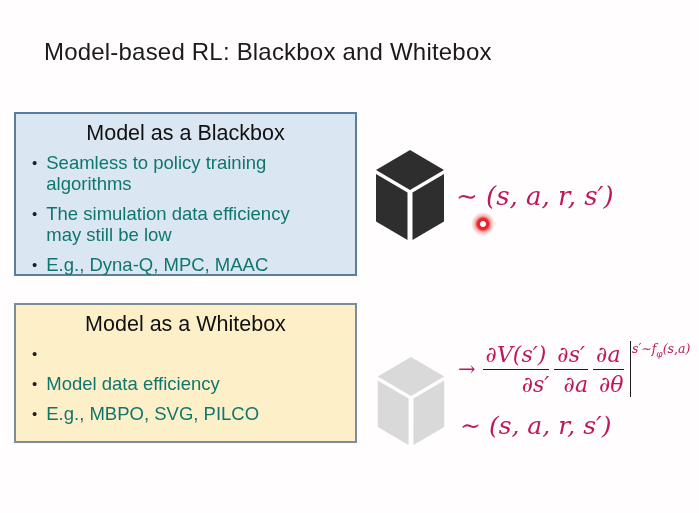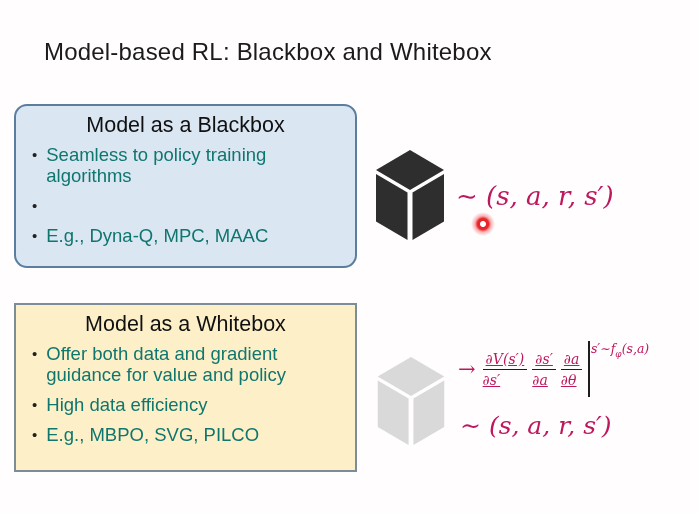--- a/index.html
+++ b/index.html
@@ -20,22 +20,22 @@
     color: #1b1b1b;
     white-space: nowrap;
   }
   .panel {
     position: absolute;
     left: 14px;
     width: 343px;
     border: 2px solid #5b7e9e;
     padding: 7px 10px 6px 10px;
   }
-  .panel-blackbox { top: 104px; height: 164px; border-radius: 13px; }
-  .panel-whitebox { top: 303px; height: 169px; }
+  .panel-blackbox { top: 112px; height: 164px; }
+  .panel-whitebox { top: 303px; height: 140px; }
   .panel-header {
     text-align: center;
     font-size: 21.5px;
     color: #101010;
     margin-bottom: 6px;
   }
   .bullet-list { display: flex; flex-direction: column; gap: 9px; }
   .bullet-item { display: flex; align-items: flex-start; }
   .bullet-marker {
     font-size: 15px;
@@ -79,25 +79,24 @@
     align-items: center;
     height: 58px;
   }
   .grad-arrow {
     font-size: 21px;
     font-style: normal;
     margin-right: 7px;
   }
   .frac {
     display: inline-block;
-    text-align: left;
-    font-size: 14px;
+    text-align: right;
+    font-size: 22px;
     margin-right: 5px;
     white-space: nowrap;
-    text-decoration: underline;
   }
   .frac .num {
     display: block;
     border-bottom: 1.4px solid #1d1d1d;
     padding: 0 3px 2px 3px;
   }
   .frac .den { display: block; padding-top: 2px; }
   .evalbar {
     display: inline-flex;
     align-items: flex-start;
@@ -126,39 +125,39 @@
 <div class="panel panel-blackbox" style="background: rgb(219, 230, 243); border-color: rgb(91, 126, 158);">
   <div class="panel-header">Model as a Blackbox</div>
   <div class="bullet-list">
     <div class="bullet-item">
       <span class="bullet-marker">•</span>
       <span class="bullet-text">Seamless to policy training
 algorithms</span>
     </div>
     <div class="bullet-item">
       <span class="bullet-marker">•</span>
+      <span class="bullet-text">The simulation data efficiency
+may still be low</span>
     </div>
     <div class="bullet-item">
       <span class="bullet-marker">•</span>
       <span class="bullet-text">E.g., Dyna-Q, MPC, MAAC</span>
     </div>
   </div>
 </div>
 
 <div class="panel panel-whitebox" style="background: rgb(253, 240, 201); border-color: rgb(125, 140, 153);">
   <div class="panel-header">Model as a Whitebox</div>
   <div class="bullet-list">
     <div class="bullet-item">
       <span class="bullet-marker">•</span>
-      <span class="bullet-text">Offer both data and gradient
-guidance for value and policy</span>
-    </div>
-    <div class="bullet-item">
-      <span class="bullet-marker">•</span>
-      <span class="bullet-text">High data efficiency</span>
+    </div>
+    <div class="bullet-item">
+      <span class="bullet-marker">•</span>
+      <span class="bullet-text">Model data efficiency</span>
     </div>
     <div class="bullet-item">
       <span class="bullet-marker">•</span>
       <span class="bullet-text">E.g., MBPO, SVG, PILCO</span>
     </div>
   </div>
 </div>
 
 <svg class="cube cube-black" width="72" height="90" viewBox="0 0 72 90" aria-hidden="true">
   <polygon points="36,0 70,20 36,40 2,20" fill="#2e2e2e"></polygon>

